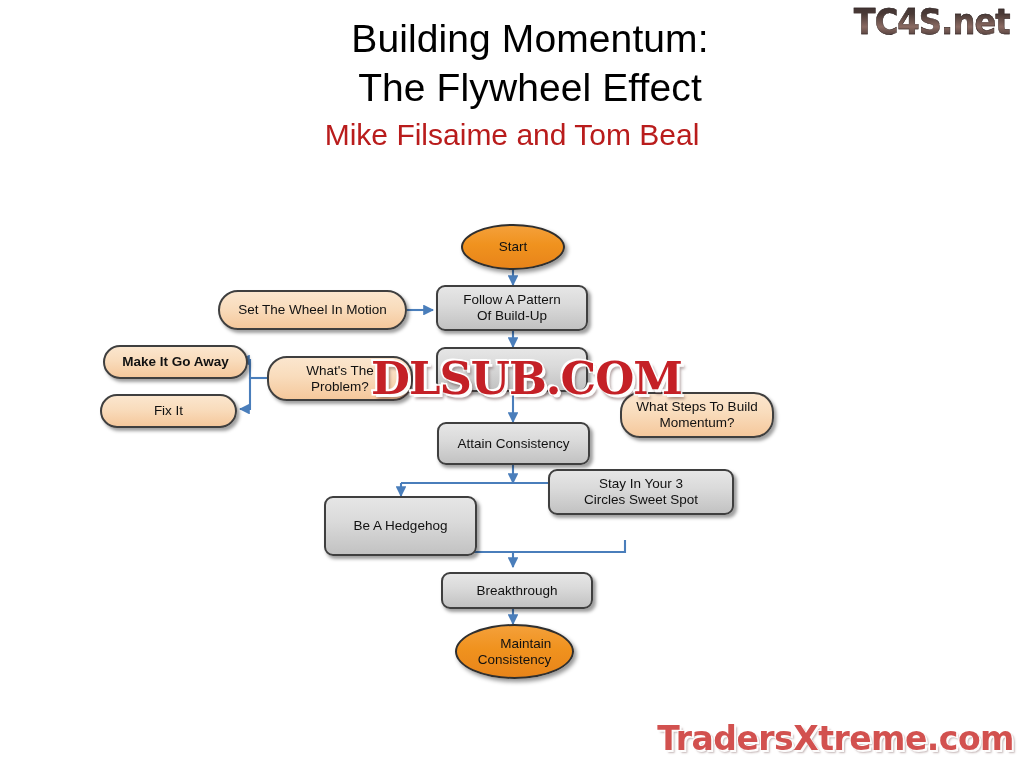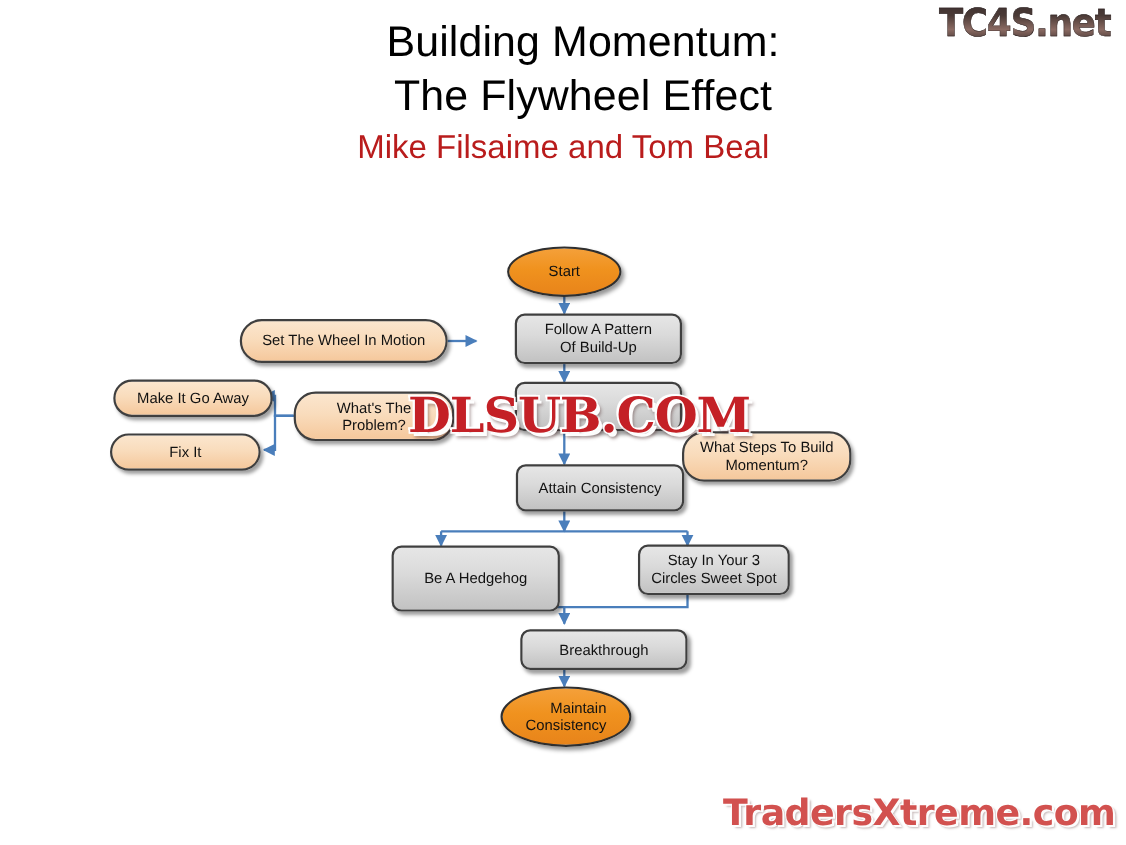--- a/index.html
+++ b/index.html
@@ -74,21 +74,20 @@
     position:absolute; z-index:10;
     display:flex; align-items:center; justify-content:center;
     text-align:center;
     font-size:13.5px; line-height:16px; color:#111;
     border:2.6px solid #3f3f3f;
     box-shadow:2.5px 3px 3.5px rgba(0,0,0,0.38);
   }
   .node.proc {
     border-radius:9px;
     background:linear-gradient(180deg,#e6e6e6 0%,#dadada 42%,#c2c2c2 100%);
-    margin-left:32px;
   }
   .node.peach {
     border-radius:20px;
     background:linear-gradient(180deg,#fbe6ce 0%,#f9dcbc 45%,#f5c89c 100%);
   }
   .node.term {
     border-radius:50%;
     border:2.6px solid #2f2f2f;
     background:linear-gradient(180deg,#f4a03a 0%,#f0921e 45%,#e8841a 100%);
     box-shadow:2.5px 3px 4px rgba(0,0,0,0.42);
@@ -163,42 +162,42 @@
 
   <div class="node proc" style="left:436px; top:347px; width:152px; height:45px;">
     <span class="lbl" style="white-space:pre-line; padding-left:58px;">e</span>
   </div>
 
   <div class="node peach" style="left:267px; top:356px; width:146px; height:45px;">
     <span class="lbl" style="white-space:pre-line;">What's The
 Problem?</span>
   </div>
 
-  <div class="node peach" style="left:103px; top:345px; width:145px; height:34px;">
+  <div class="node peach" style="left:103px; top:345px; width:145px; height:34px;font-weight:bold;">
     <span class="lbl">Make It Go Away</span>
   </div>
 
   <div class="node peach" style="left:100px; top:394px; width:137px; height:34px;">
     <span class="lbl">Fix It</span>
   </div>
 
   <div class="node peach" style="left:620px; top:352px; width:154px; height:46px;margin-top:40px;">
     <span class="lbl" style="white-space:pre-line;">What Steps To Build
 Momentum?</span>
   </div>
 
   <div class="node proc" style="left:437px; top:422px; width:153px; height:43px;">
     <span class="lbl">Attain Consistency</span>
   </div>
 
   <div class="node proc" style="left:324px; top:496px; width:153px; height:60px;">
     <span class="lbl">Be A Hedgehog</span>
   </div>
 
-  <div class="node proc" style="left:548px; top:495px; width:138px; height:46px;">
+  <div class="node proc" style="left:548px; top:469px; width:186px; height:46px;">
     <span class="lbl" style="white-space:pre-line;">Stay In Your 3
 Circles Sweet Spot</span>
   </div>
 
   <div class="node proc" style="left:441px; top:572px; width:152px; height:37px;">
     <span class="lbl">Breakthrough</span>
   </div>
 
   <div class="node term" style="left:455px; top:624px; width:119px; height:55px;">
     <span class="lbl" style="white-space:pre-line;">Maintain

